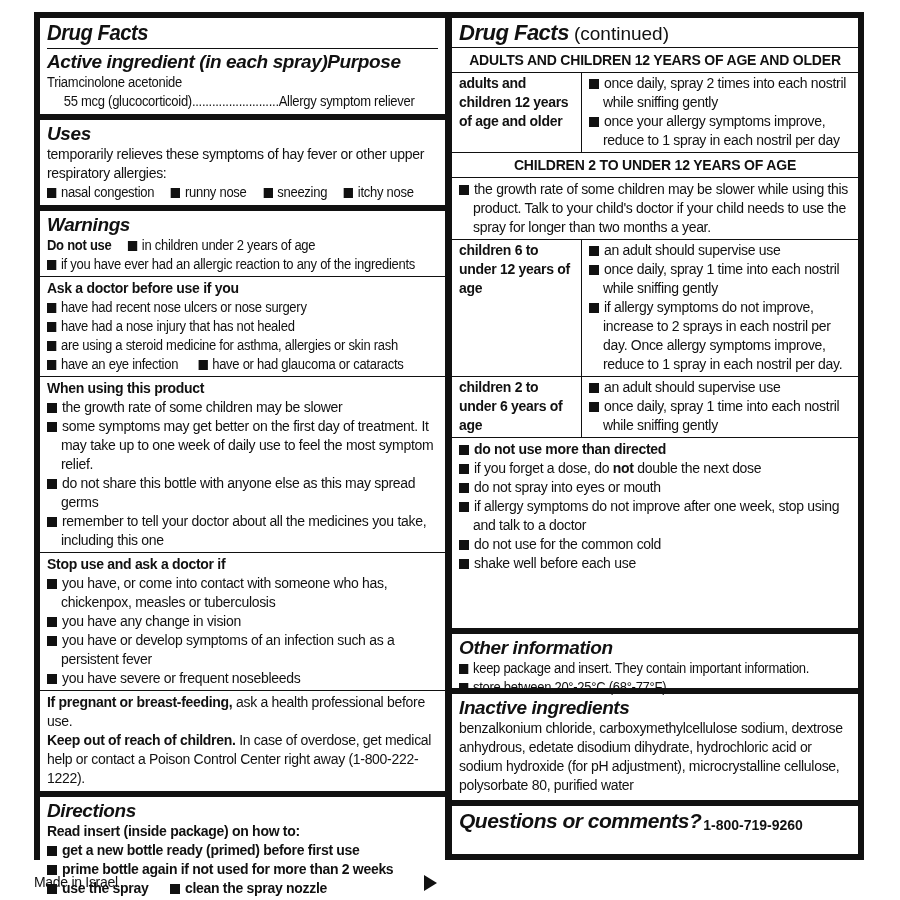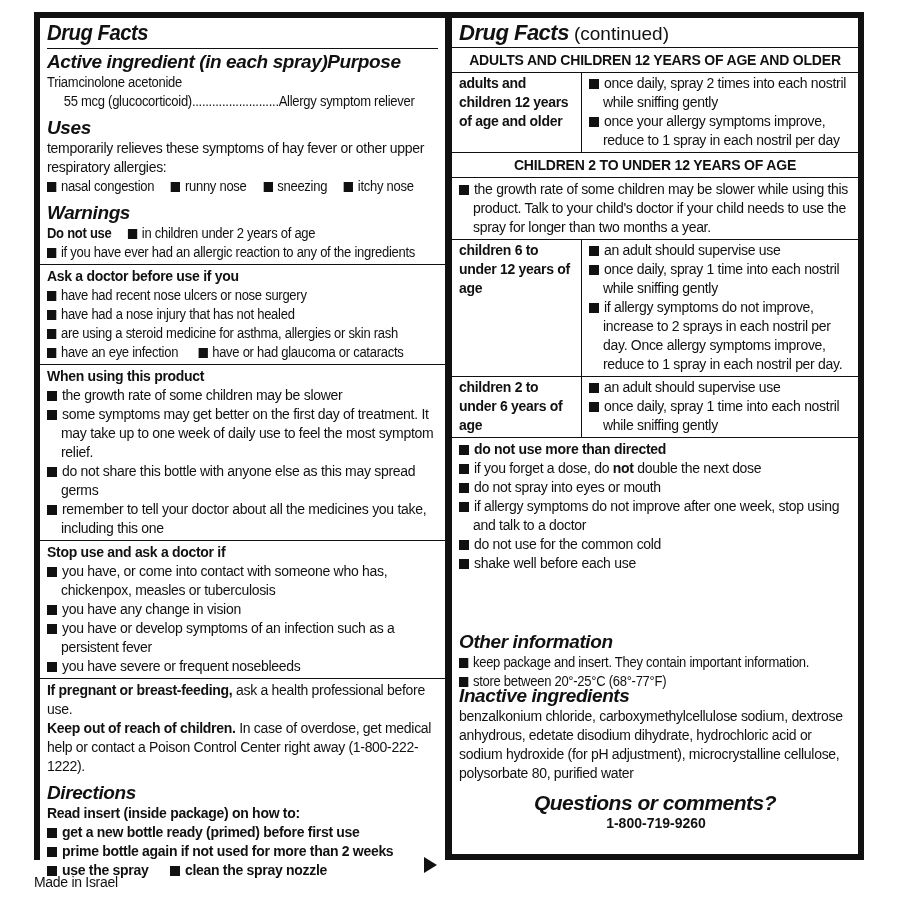--- a/index.html
+++ b/index.html
@@ -1,20 +1,20 @@
 <!DOCTYPE html>
 <html><head>
 <meta charset="utf-8">
 <style>
   html, body { margin:0; padding:0; background:#ffffff; }
   body { width:900px; height:900px; position:relative; overflow:hidden;
          font-family:"Liberation Sans", sans-serif; color:#111; }
   .label { position:absolute; left:34px; top:12px; width:830px; height:848px;
            background:#111; }
-  .col { position:absolute; top:6px; bottom:6px; display:flex; flex-direction:column; }
+  .col { position:absolute; top:6px; bottom:6px; display:flex; flex-direction:column; gap:6px; }
   .col.left { left:6px; width:405px; }
   .col.right { left:418px; width:406px; }
   .box { background:#fff; padding:3px 7px 3px 7px; box-sizing:border-box; }
   .h1 { font-weight:bold; font-style:italic; font-size:22px; line-height:24px; letter-spacing:-0.5px; transform:scaleX(0.92); transform-origin:left; white-space:nowrap; }
   .h2 { font-weight:bold; font-style:italic; font-size:19px; line-height:22px; letter-spacing:-0.4px; display:flex; white-space:nowrap; }
   .t { font-size:14px; line-height:19px; letter-spacing:-0.3px; }
   .tc { transform:scaleX(0.93); transform-origin:left; white-space:nowrap; }
   .b { font-weight:bold; }
   .sub { font-weight:bold; font-size:14px; line-height:19px; letter-spacing:-0.3px; }
   .rule { border-top:1.5px solid #111; margin:3px 0 2px 0; }
@@ -26,21 +26,21 @@
   .cont-title { display:flex; align-items:baseline; gap:5px; }
   .cont-normal { font-size:19px; font-weight:normal; font-style:normal; }
   .center-head { text-align:center; font-weight:bold; font-size:14px; line-height:20px; letter-spacing:-0.2px; }
   table.dose { border-collapse:collapse; width:calc(100% + 14px); margin:0 -7px; }
   table.dose td { vertical-align:top; padding:1px 6px 2px 7px; font-size:14px; line-height:19px; letter-spacing:-0.3px; }
   table.dose td.age { width:116px; font-weight:bold; border-right:1.5px solid #111; }
   table.dose tr + tr td { border-top:1.5px solid #111; }
   .arrow { position:absolute; right:8px; bottom:10px; width:0; height:0;
            border-top:8px solid transparent; border-bottom:8px solid transparent; border-left:13px solid #111; }
   .made { position:absolute; left:34px; top:874px; font-size:14px; letter-spacing:-0.3px; }
-  .q { display:flex; align-items:center; white-space:nowrap;flex-direction:column; }
+  .q { display:flex; align-items:flex-end; white-space:nowrap; }
   .q .qh { font-weight:bold; font-style:italic; font-size:21px; letter-spacing:-0.5px; }
   .q .qn { font-weight:bold; font-size:14px; margin-left:2px; }
 </style>
 </head>
 <body>
 
 <div class="label">
 
   <div class="col left">
 

